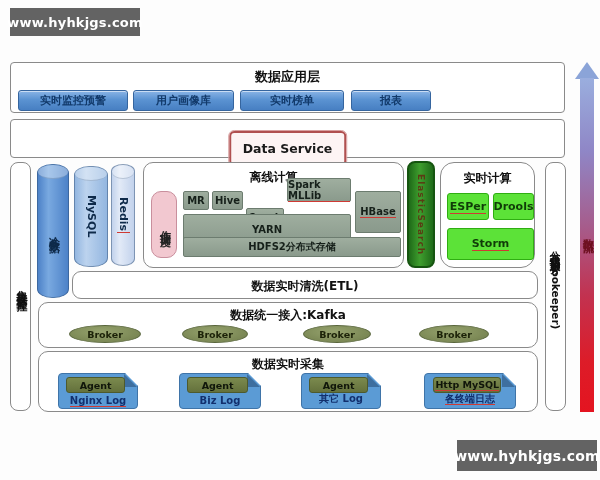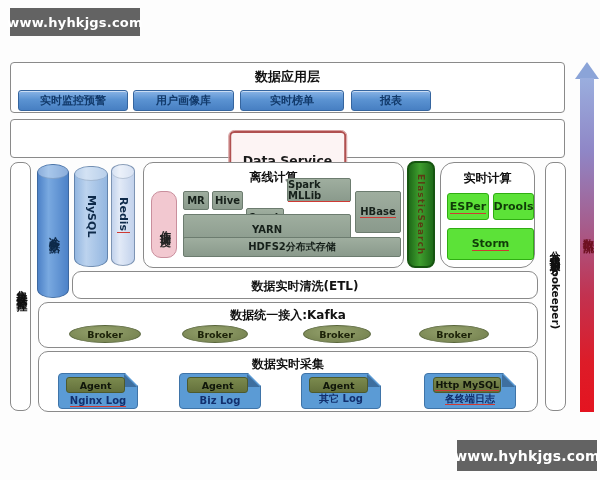--- a/index.html
+++ b/index.html
@@ -28,21 +28,21 @@
   
   .layer-title{position:absolute;width:100%;text-align:center;font-weight:bold;font-size:13px;color:#111;}
   .app-btn{position:absolute;top:27px;height:21px;border-radius:3px;
       background:linear-gradient(180deg,#8ab4e6 0%,#5b93d2 45%,#477fc2 100%);
       border:1px solid #35659f;box-shadow:inset 0 1px 0 rgba(255,255,255,.55);
       color:#123a6b;font-weight:bold;font-size:11px;display:flex;align-items:center;justify-content:center;}
 
   
   .service-label{position:absolute;left:50%;top:11px;transform:translateX(-50%);
       border:2px solid var(--service_red);outline:1px solid #d8a0a0;border-radius:5px;
-      background:#fdf4f4;color:#1a1a1a;font-weight:bold;font-size:12.5px;padding:20px 12px;}
+      background:#fdf4f4;color:#1a1a1a;font-weight:bold;font-size:12.5px;padding:8px 12px;}
 
   
   .vpanel{position:absolute;border:1.6px solid var(--panel_border);border-radius:8px;background:#fff;
       display:flex;align-items:center;justify-content:center;}
   .vtext{writing-mode:vertical-rl;font-weight:bold;color:#111;}
   .vt-cjk{text-orientation:upright;letter-spacing:2px;}
 
   
   .cyl{position:absolute;border-radius:15px/9px;display:flex;align-items:center;justify-content:center;
       border:1px solid rgba(40,70,110,.45);}

